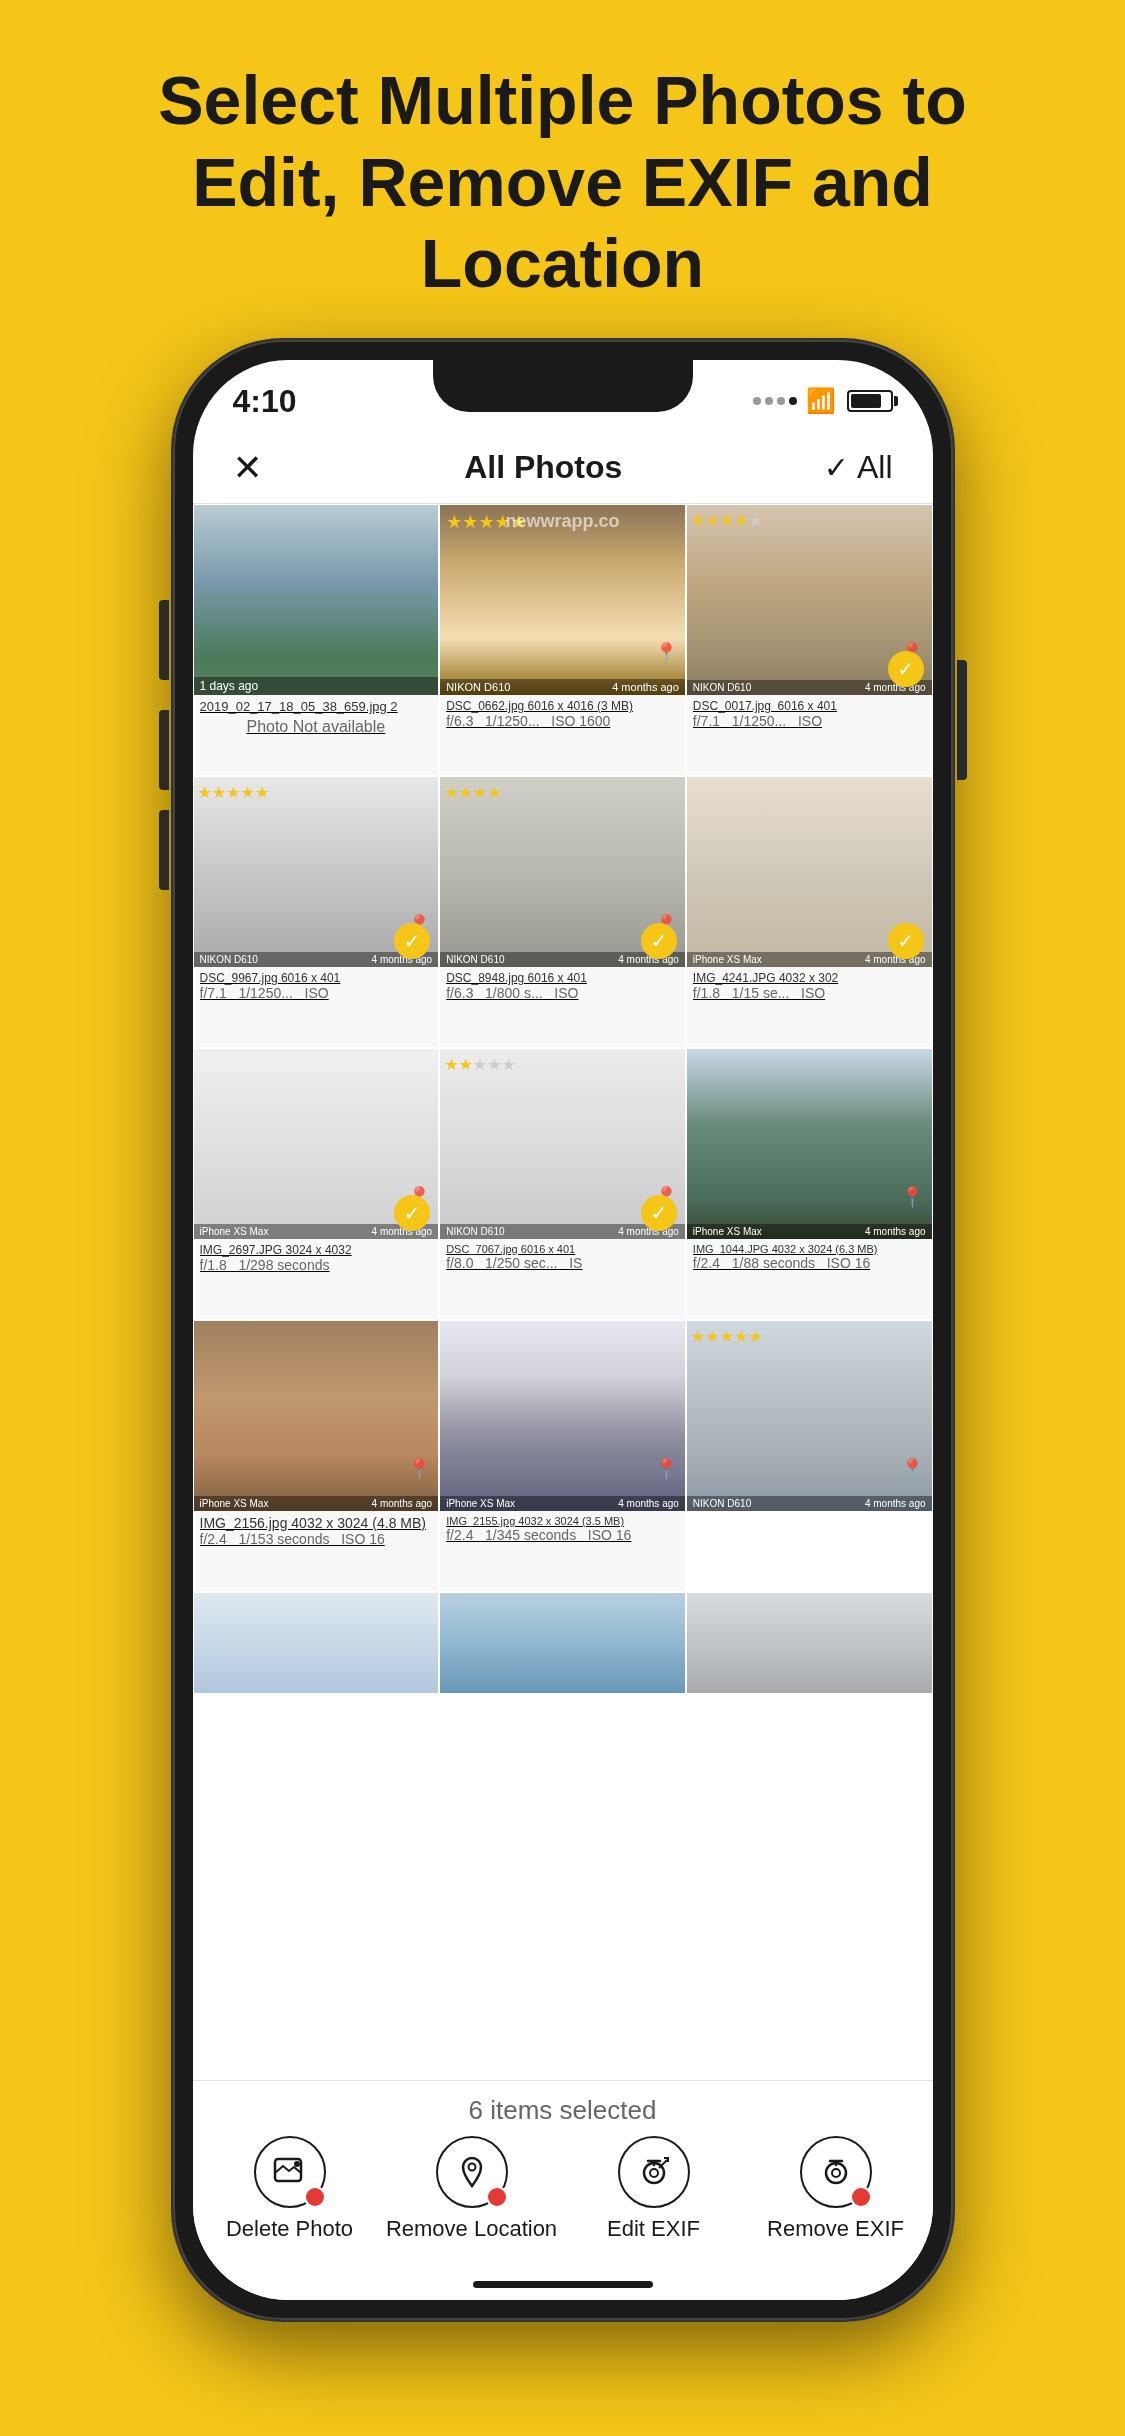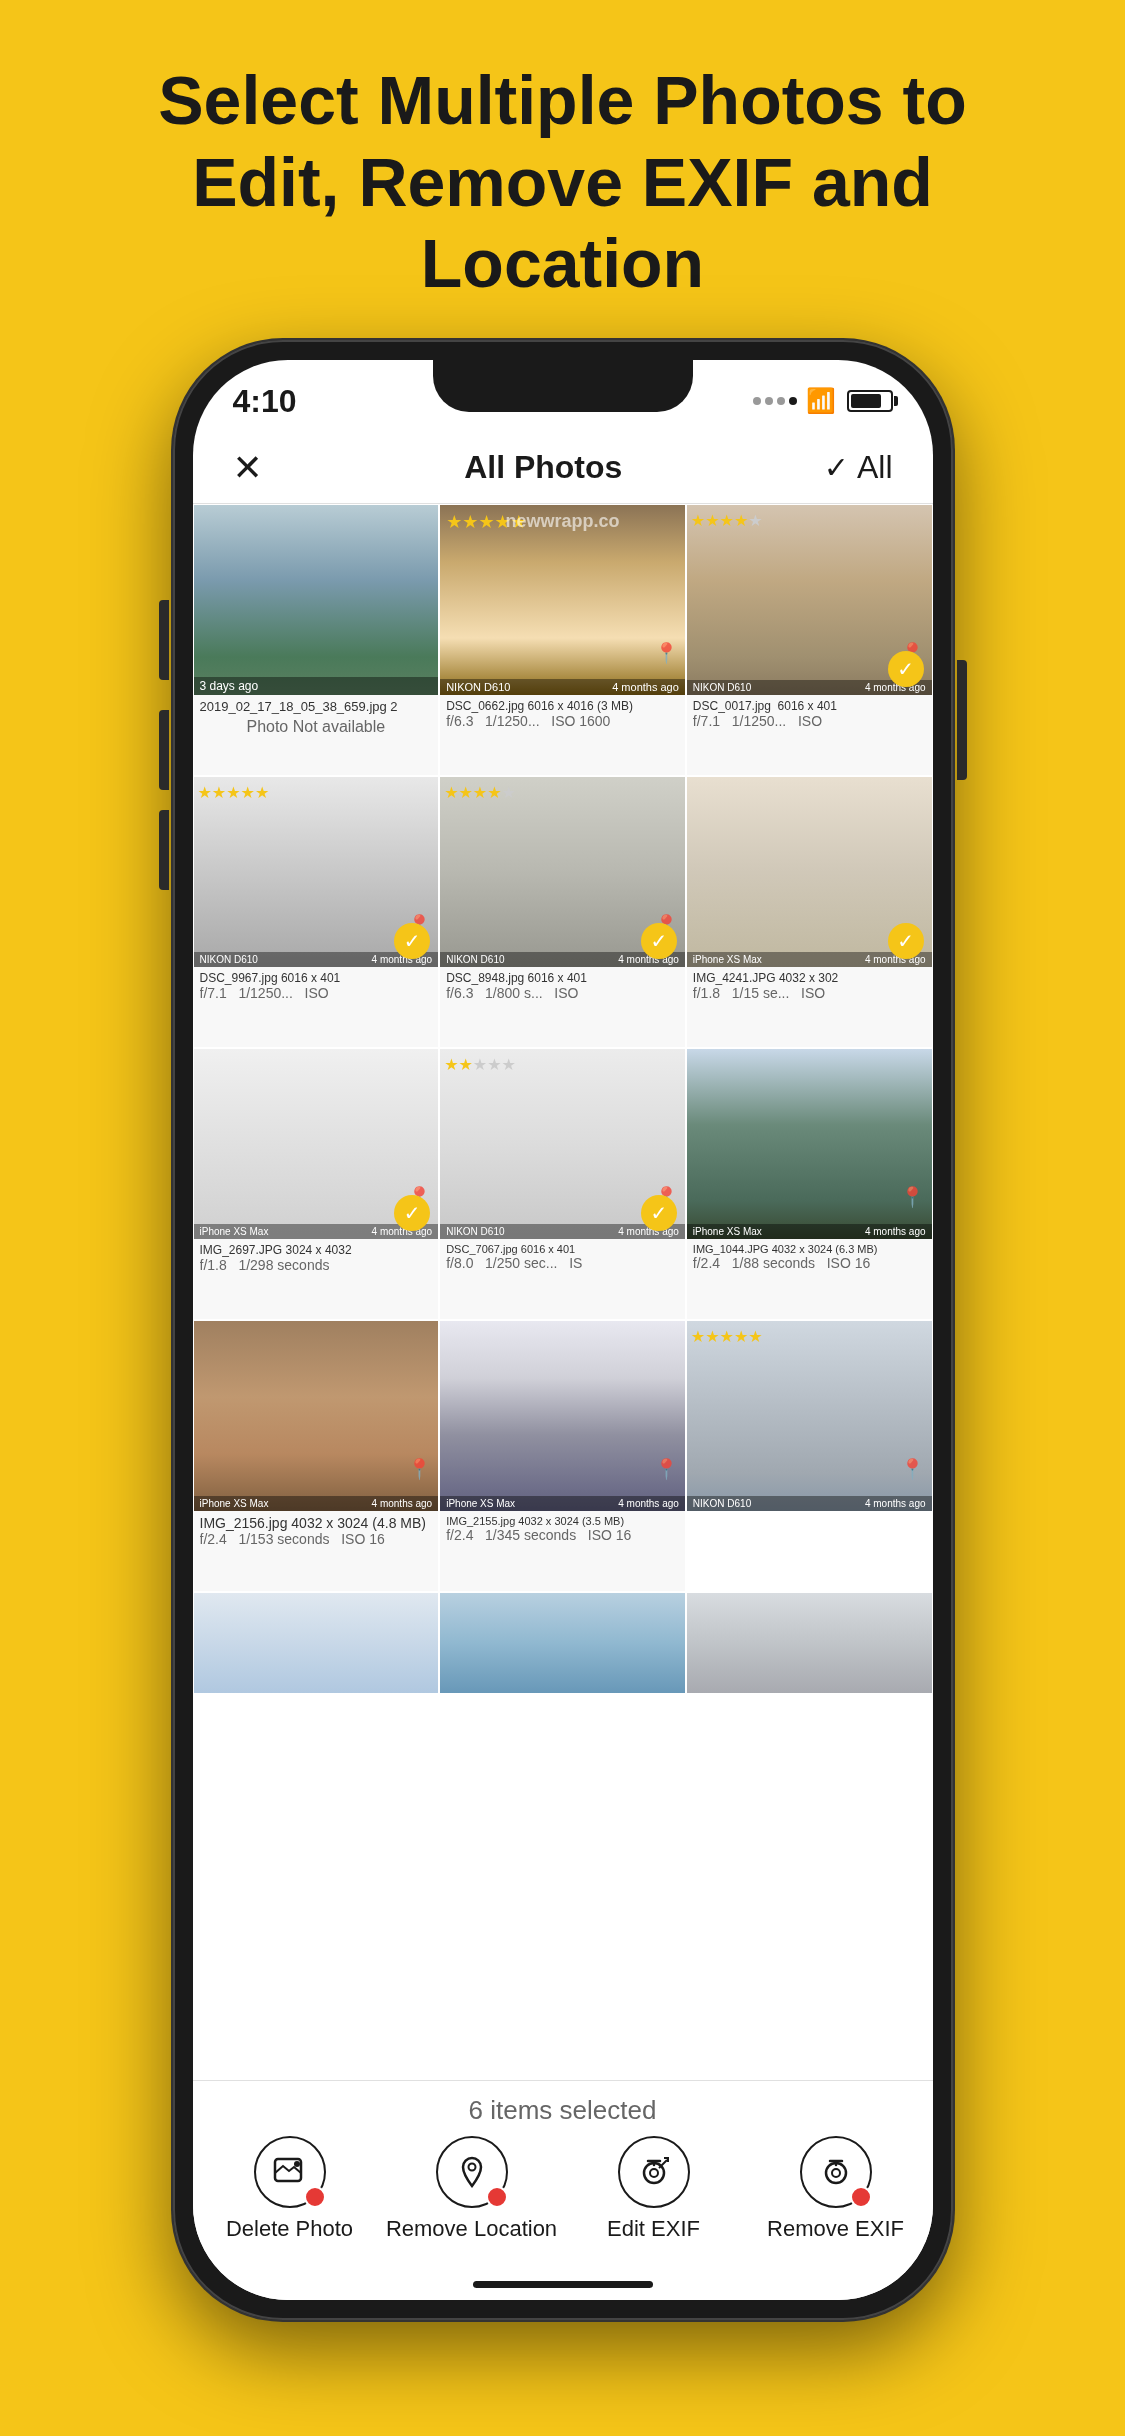--- a/index.html
+++ b/index.html
@@ -212,20 +212,21 @@
       justify-content: flex-end;
       position: relative;
       overflow: hidden;
     }
 
     
     .photo-info {
       background: #f8f8f8;
       padding: 4px 6px;
       min-height: 80px;
+      text-decoration: underline;
     }
     .photo-filename {
       font-size: 15px;
       color: #333;
       white-space: nowrap;
       overflow: hidden;
       text-overflow: ellipsis;
     }
     .photo-meta {
       font-size: 14px;
@@ -418,21 +419,21 @@
       </div>
     </div>
 
     <div class="photo-grid">
 
       <div class="grid-row">
 
         <div class="photo-cell">
           <div class="photo-bg ph-mountains">
             <div class="photo-time-overlay">
-              <span style="font-size:12px">3 days ago</span>
+              <span style="font-size:12px">1 days ago</span>
             </div>
           </div>
           <div class="photo-info">
             <div class="photo-filename" style="font-size:13px">2019_02_17_18_05_38_659.jpg 2</div>
             <div class="exif-not-available">Photo Not available</div>
           </div>
         </div>
 
         <div class="photo-cell">
           <div class="photo-bg ph-tiger" style="position:relative;">

